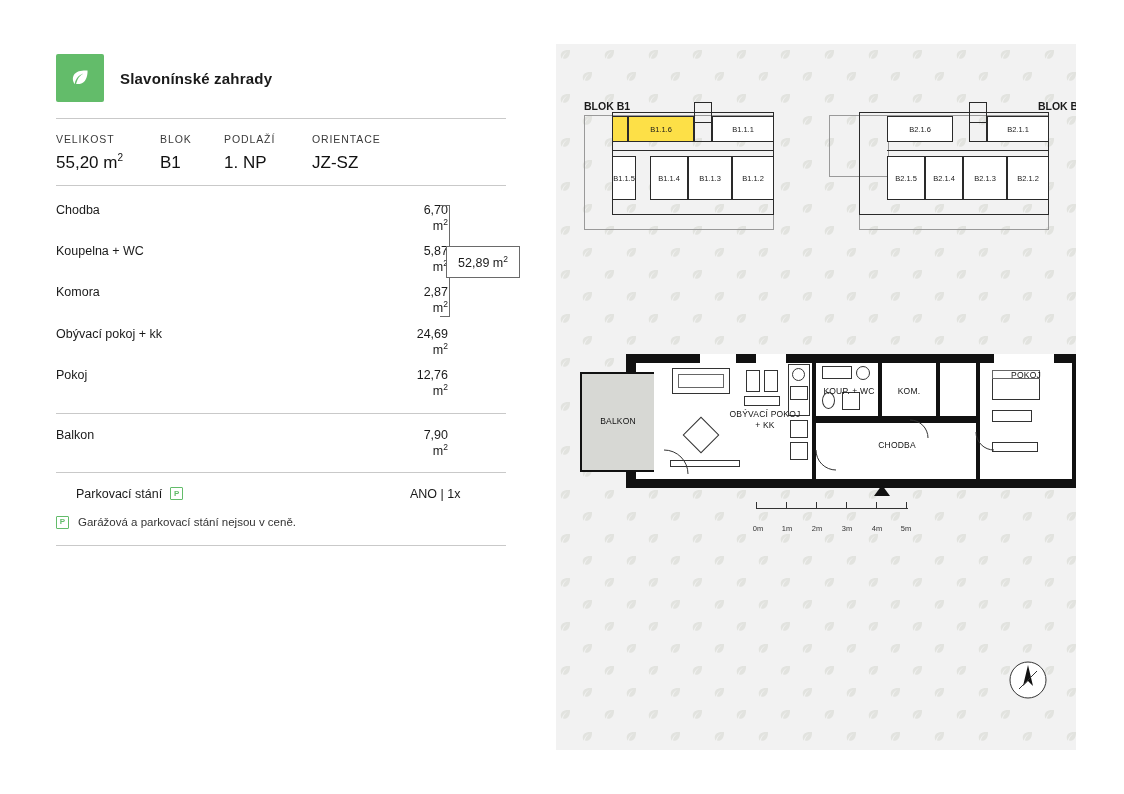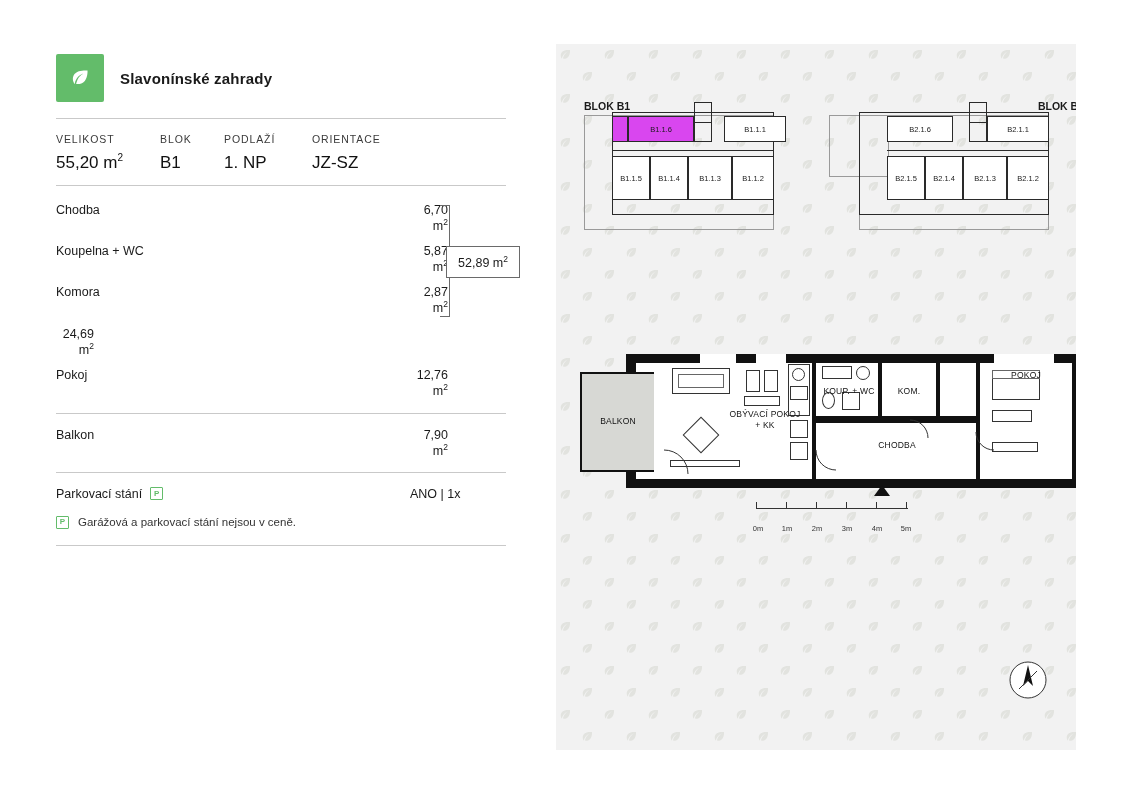--- a/index.html
+++ b/index.html
@@ -56,21 +56,21 @@
     border: 1px solid #6a6a6a; padding: 7px 11px; font-size: 12.5px; background: #fff;
   }
   .total-box sup { font-size: 8.5px; }
   .brace-stub {
     position: absolute; right: 48px; top: 74.5px; width: 14px; border-top: 1px solid #6a6a6a;
   }
 
   .balcony-row { display: flex; align-items: baseline; font-size: 12.5px; padding: 14px 0 13px 0; }
   .balcony-row .room-area { padding-right: 58px; }
 
-  .park-row { display: flex; align-items: flex-end; font-size: 12.5px; padding: 14px 0 13px 0; }
+  .park-row { display: flex; align-items: flex-end; font-size: 12.5px; padding: 14px 0 13px 0; margin-left: 20px; }
   .park-label { flex: 1; display: flex; align-items: center; gap: 8px; }
   .park-value { width: 96px; text-align: left; padding-left: 0; }
 
   .pbadge {
     display: inline-flex; align-items: center; justify-content: center;
     width: 13px; height: 13px; border: 1px solid #63bc6a; color: #63bc6a;
     font-size: 8px; font-weight: bold; line-height: 1; border-radius: 1px;
   }
   .note { display: flex; align-items: center; gap: 9px; font-size: 11.5px; color: #333; padding: 2px 0 16px 0; }
 
@@ -80,21 +80,21 @@
     background: #f2f2f2; overflow: hidden;
   }
   .leaf-pattern { position: absolute; inset: 0; opacity: 1; }
 
   .sitemap { position: absolute; left: 28px; top: 26px; width: 500px; height: 180px; }
   .blok-label { position: absolute; font-size: 10.5px; font-weight: bold; color: #1a1a1a; }
   .unitbox {
     position: absolute; border: 1px solid #2a2a2a; background: #ffffff;
     font-size: 7.5px; display: flex; align-items: center; justify-content: center; color: #1a1a1a;
   }
-  .unitbox.hl { background: #d946ef; }
+  .unitbox.hl { background: #fde047; }
   .thinline { position: absolute; background: #2a2a2a; }
   .outline { position: absolute; border: 1.5px solid #2a2a2a; }
   .greybox { position: absolute; border: 1px solid #9a9a9a; background: rgba(255,255,255,0.0); }
 
   
   .plan { position: absolute; left: 24px; top: 310px; width: 500px; height: 140px; }
   .plan-wall { position: absolute; background: #111; }
   .plan-room { position: absolute; background: #ffffff; border: 0; }
   .plan-label {
     position: absolute; font-size: 8.5px; color: #111; text-align: center;
@@ -159,20 +159,21 @@
       </div>
       <div class="room-row">
         <div class="room-name">Koupelna + WC</div>
         <div class="room-area"><span>5,87 m</span><sup>2</sup></div>
       </div>
       <div class="room-row">
         <div class="room-name">Komora</div>
         <div class="room-area"><span>2,87 m</span><sup>2</sup></div>
       </div>
       <div class="room-row">
+        <div class="room-name">Obývací pokoj + kk</div>
         <div class="room-area"><span>24,69 m</span><sup>2</sup></div>
       </div>
       <div class="room-row">
         <div class="room-name">Pokoj</div>
         <div class="room-area"><span>12,76 m</span><sup>2</sup></div>
       </div>
 
       <div class="brace"></div>
       <div class="brace-stub"></div>
       <div class="total-box"><span>52,89 m</span><sup>2</sup></div>
@@ -223,28 +224,28 @@
       <div class="blok-label" style="right:0px; top:30px;">BLOK B2</div>
 
       <div class="greybox" style="left:0px; top:45px; width:190px; height:115px;"></div>
       <div class="greybox" style="left:275px; top:45px; width:190px; height:115px;"></div>
       <div class="greybox" style="left:245px; top:45px; width:60px; height:62px;"></div>
 
       <div class="outline" style="left:28px; top:42px; width:162px; height:103px;"></div>
 
       <div class="unitbox hl" style="left:28px; top:46px; width:16px; height:26px;"></div>
       <div class="unitbox hl" style="left:44px; top:46px; width:66px; height:26px;">B1.1.6</div>
-      <div class="unitbox" style="left:128px; top:46px; width:62px; height:26px;margin-left:12px;">B1.1.1</div>
+      <div class="unitbox" style="left:128px; top:46px; width:62px; height:26px;">B1.1.1</div>
 
       <div class="outline" style="left:110px; top:32px; width:18px; height:40px;"></div>
       <div class="thinline" style="left:110px; top:52px; width:18px; height:1px;"></div>
 
       <div class="thinline" style="left:28px; top:80px; width:162px; height:1px;"></div>
 
-      <div class="unitbox" style="left:28px; top:86px; width:38px; height:44px;">B1.1.5</div>
+      <div class="unitbox" style="left:28px; top:86px; width:24px; height:44px;">B1.1.5</div>
       <div class="unitbox" style="left:66px; top:86px; width:38px; height:44px;">B1.1.4</div>
       <div class="unitbox" style="left:104px; top:86px; width:44px; height:44px;">B1.1.3</div>
       <div class="unitbox" style="left:148px; top:86px; width:42px; height:44px;">B1.1.2</div>
 
       <div class="outline" style="left:275px; top:42px; width:190px; height:103px;"></div>
 
       <div class="unitbox" style="left:303px; top:46px; width:66px; height:26px;">B2.1.6</div>
       <div class="unitbox" style="left:403px; top:46px; width:62px; height:26px;">B2.1.1</div>
 
       <div class="outline" style="left:385px; top:32px; width:18px; height:40px;"></div>

